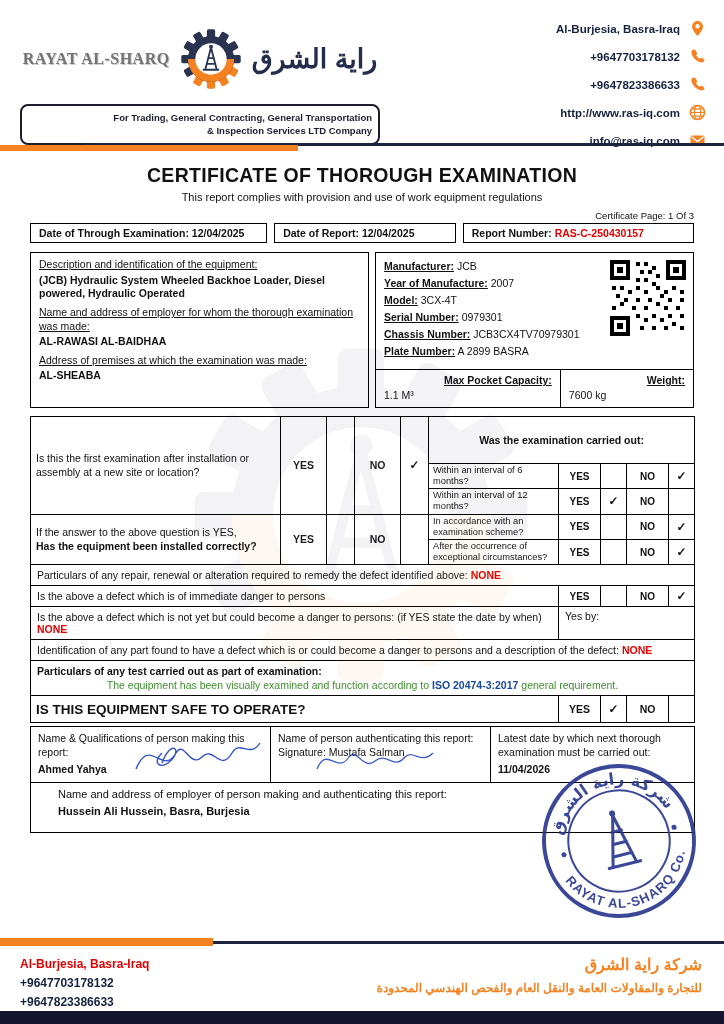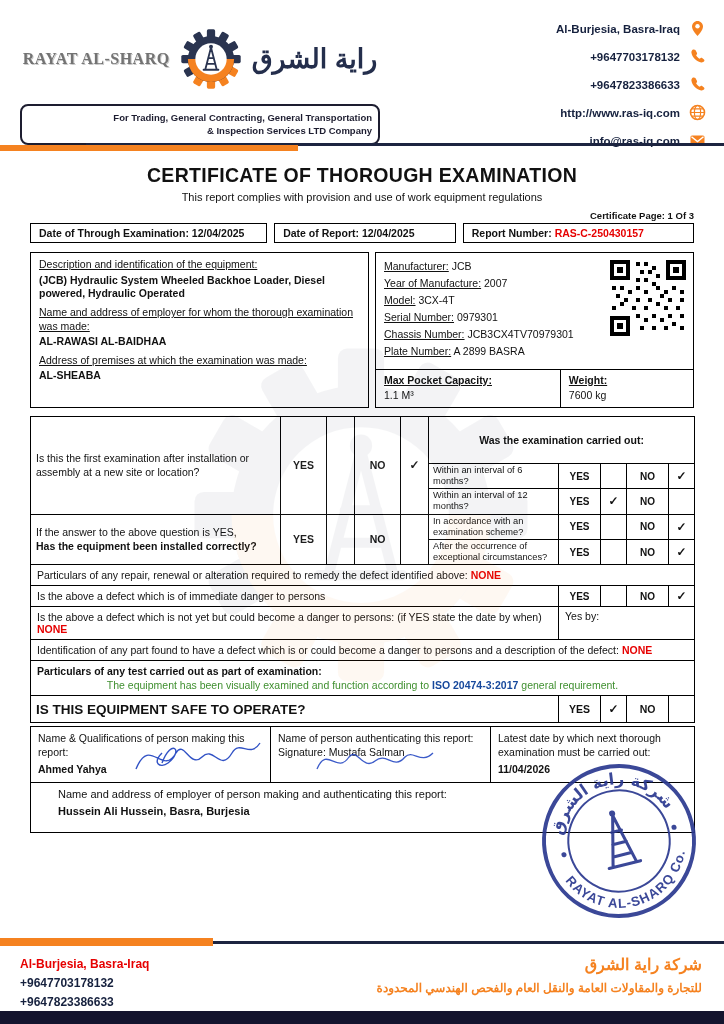--- a/index.html
+++ b/index.html
@@ -19,45 +19,45 @@
   .contact svg { flex:0 0 auto; }
 
   .hdr-divider { position:relative; height:11px; }
   .hdr-divider .navy-line { position:absolute; left:86px; right:0; top:1px; height:3px; background:#1c2440; }
   .hdr-divider .orange-bar { position:absolute; left:0; top:3px; width:298px; height:6px; background:#f58220; }
 
   
   .title-wrap { text-align:center; margin-top:11px; }
   .doc-title { font-size:19.5px; font-weight:bold; letter-spacing:.3px; }
   .doc-sub { font-size:11px; margin-top:4px; }
-  .page-label { text-align:right; font-size:9.5px; margin:7px 30px 2px 0;font-weight:bold; }
+  .page-label { text-align:right; font-size:9.5px; margin:7px 30px 2px 0; }
 
   
   .meta-row { display:flex; gap:7px; margin:2px 30px 0; }
   .meta-cell { border:1.5px solid #000; padding:3px 8px; font-size:10.5px; font-weight:600; white-space:nowrap; }
   .mc1 { width:239px; } .mc2 { width:183px; } .mc3 { width:233px; }
   .red { color:#e60000; }
   .b { font-weight:bold; }
 
   
   .equip { display:flex; gap:6px; margin:9px 30px 0; align-items:stretch; }
   .eq-left { width:339px; border:1.5px solid #000; padding:5px 8px; font-size:10.5px; min-height:156px; }
   .eq-label { text-decoration:underline; margin-top:5px; line-height:1.3; }
   .eq-label.first { margin-top:0; }
   .eq-value { font-weight:bold; margin-top:2px; line-height:1.3; }
   .eq-right { width:319px; border:1.5px solid #000; display:flex; flex-direction:column; position:relative; }
   .specs { flex:1; padding:5px 8px 3px; font-size:10.5px; line-height:1.62; }
   .spec { width:225px; white-space:nowrap; }
-  .spec-label { font-weight:normal; text-decoration:underline; }
+  .spec-label { font-weight:bold; text-decoration:underline; }
   .qr { position:absolute; top:5px; right:5px; }
   .cap-row { border-top:1.5px solid #000; display:flex; }
   .cap-cell { padding:4px 8px 6px; font-size:10.5px; }
   .cap-cell.c1 { width:58%; }
   .cap-cell.c2 { width:42%; border-left:1.5px solid #000; }
-  .cap-label { font-weight:bold; text-decoration:underline; }
+  .cap-label { font-weight:bold; text-decoration:underline;text-align:right; }
   .cap-val { margin-top:3px; }
 
   
   table.exam { border-collapse:collapse; table-layout:fixed; width:664px; margin:8px 30px 0; }
   table.exam td { border:1.2px solid #000; font-size:10.5px; padding:2px 5px; vertical-align:middle; }
   .exam .q { line-height:1.35; }
   .exam .yn { font-weight:bold; text-align:center; padding:2px 1px;margin-left:37px; }
   .exam .yn.s { font-size:10px; }
   .exam .mark { text-align:center; font-weight:bold; font-size:12px; padding:0; }
   .exam .hdrcell { font-weight:bold; text-align:center; padding:17px; font-size:10.5px; height:29px; }

